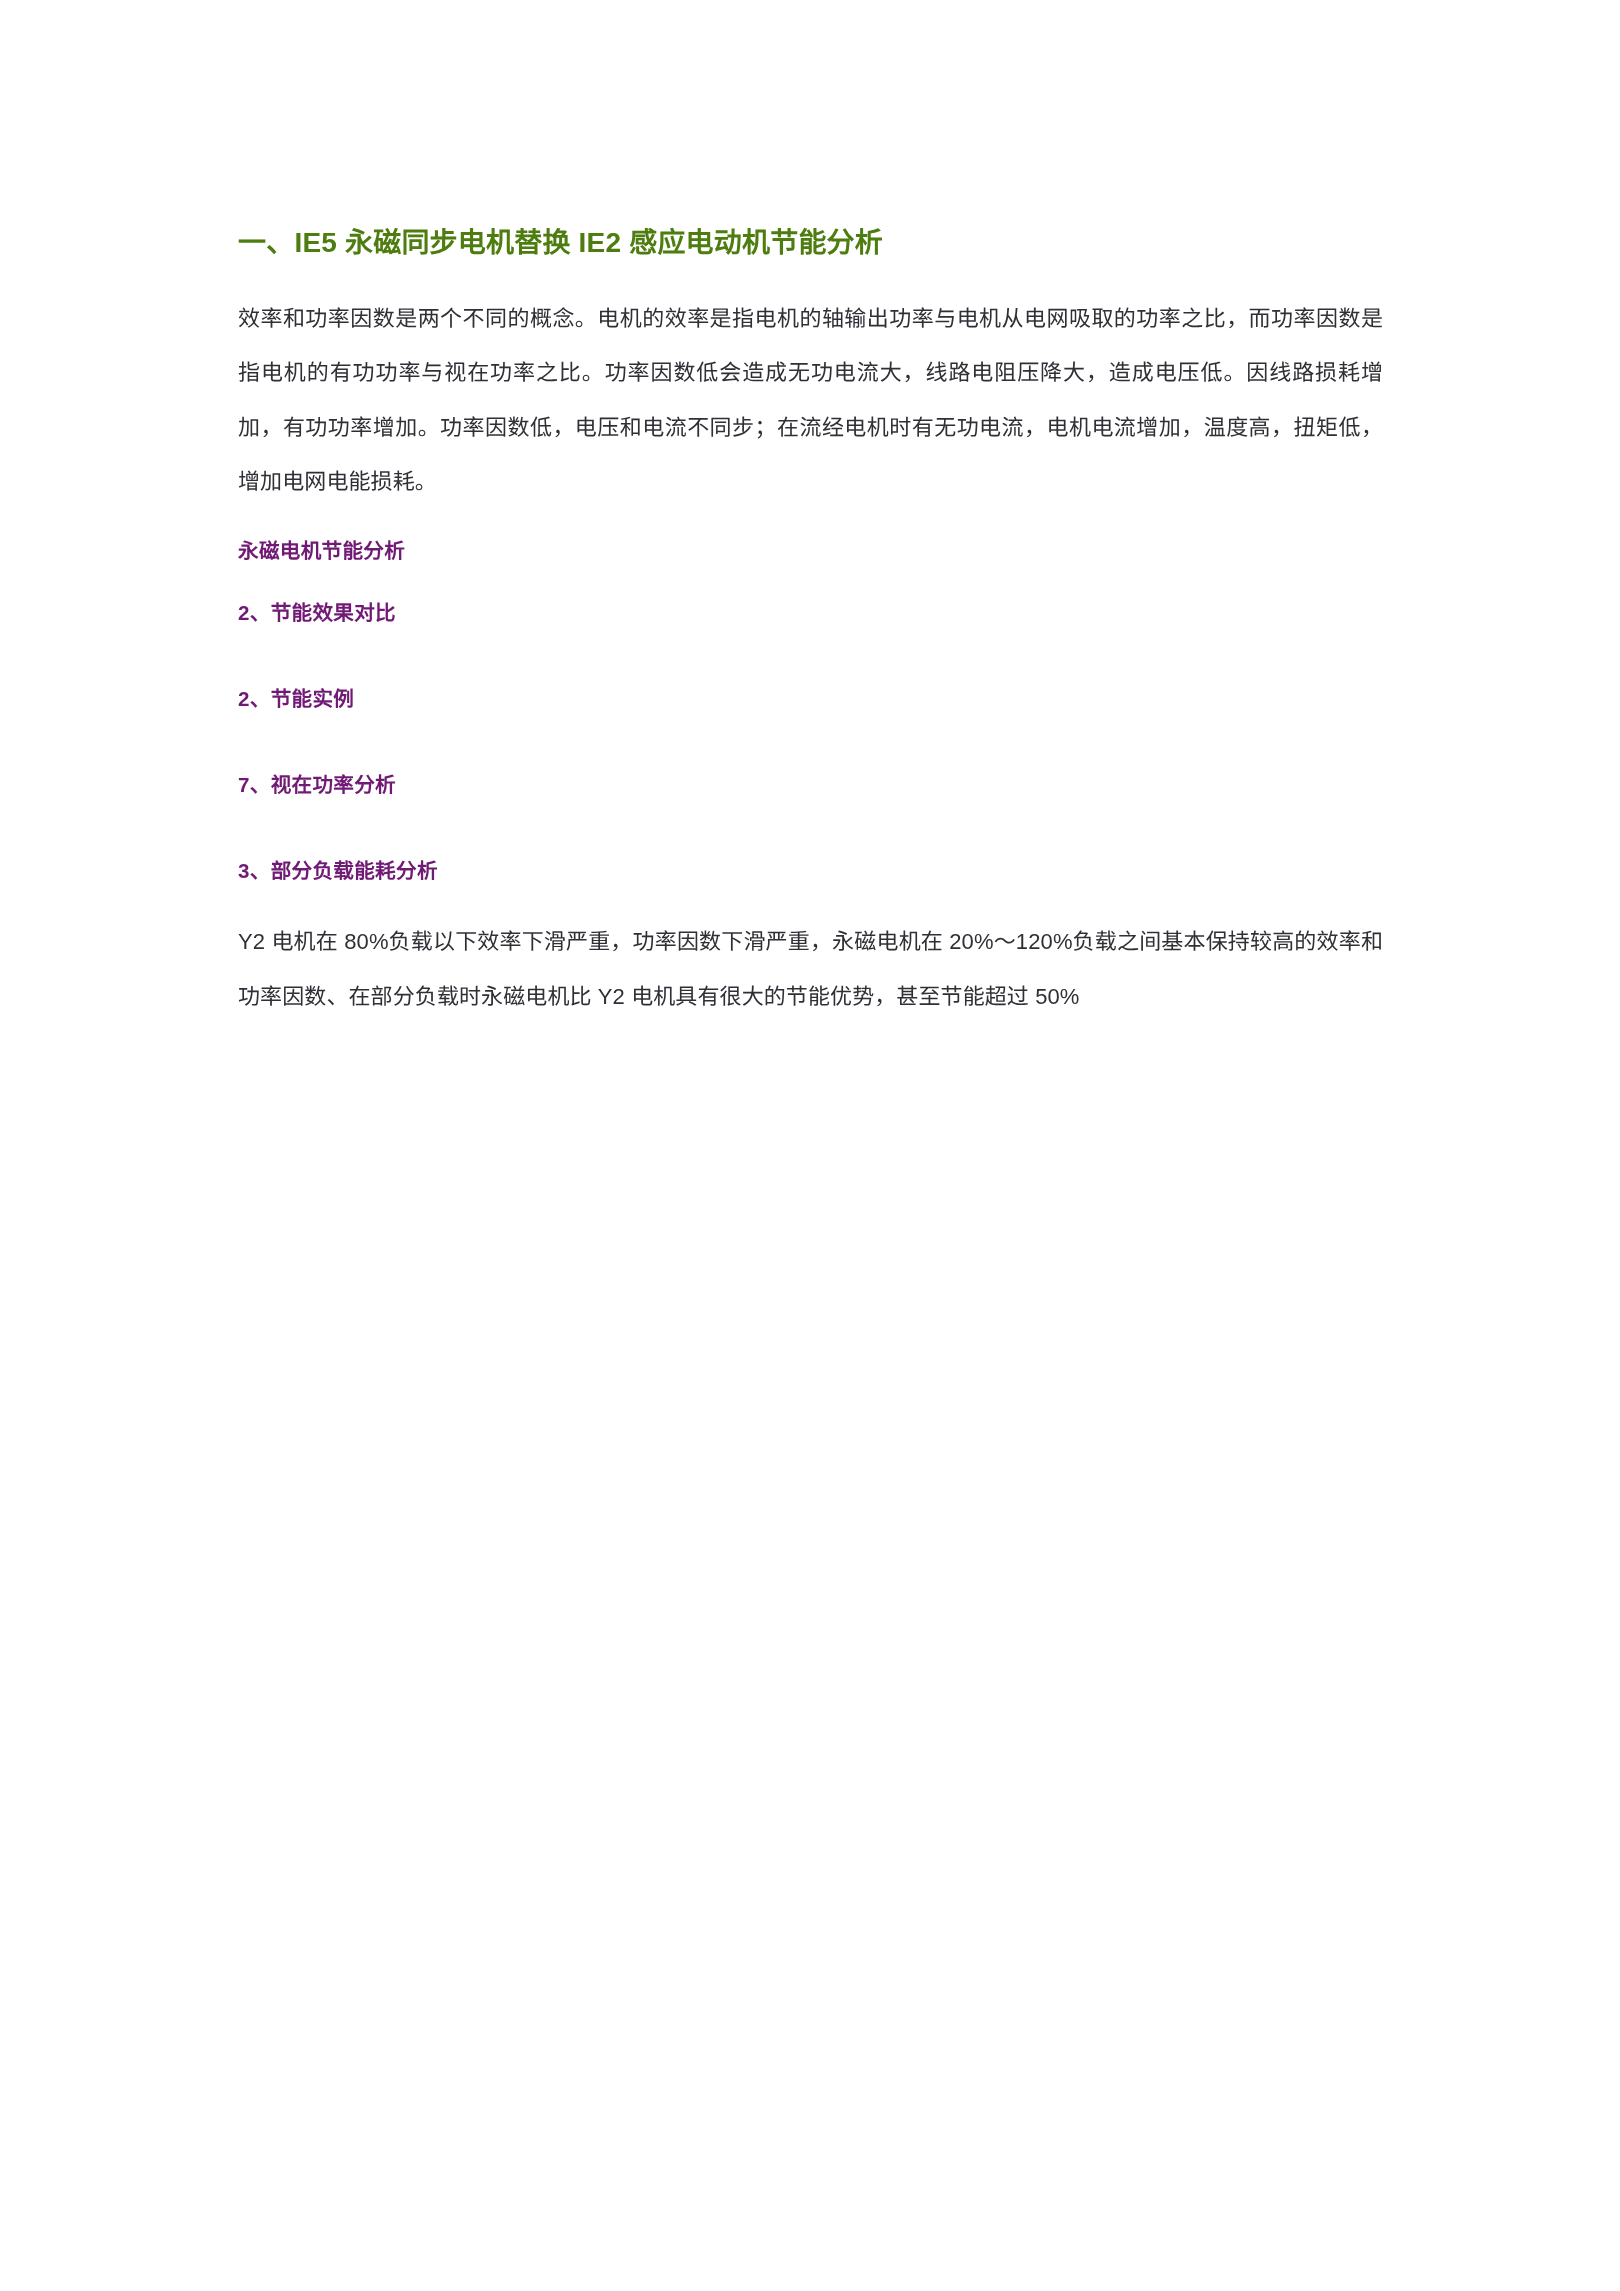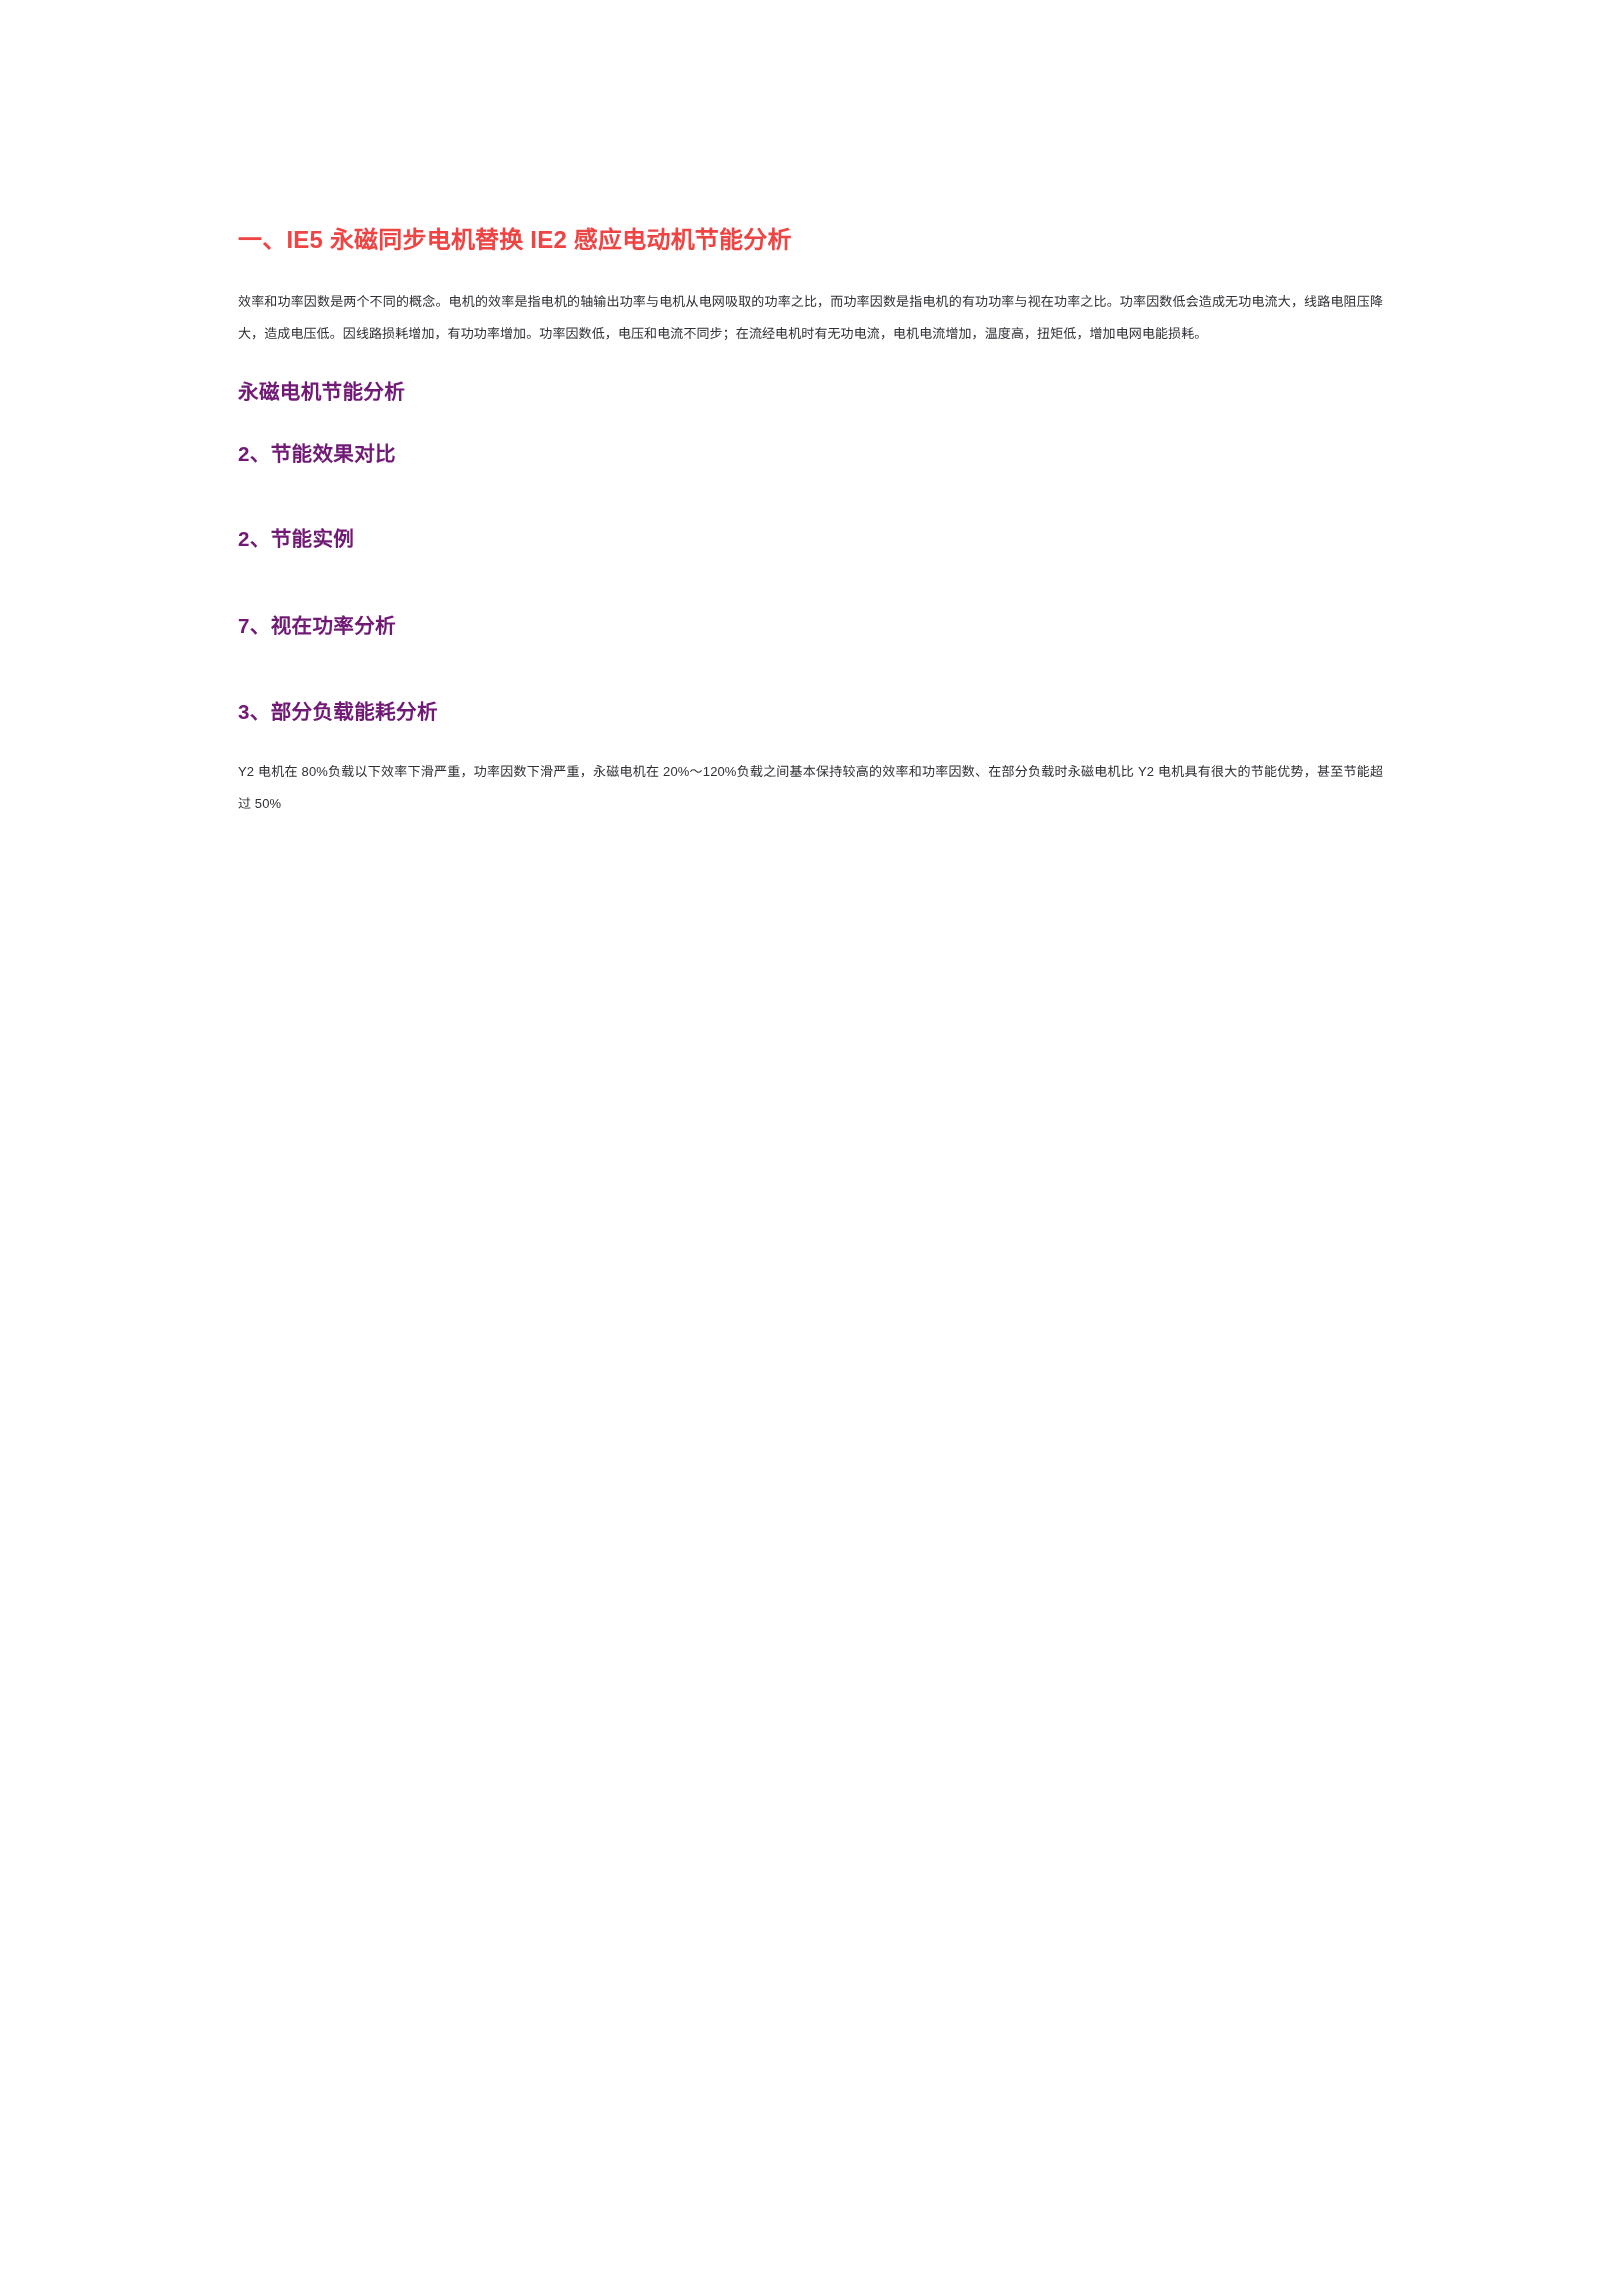--- a/index.html
+++ b/index.html
@@ -22,44 +22,44 @@
   .content {
     position: absolute;
     left: 238px;
     top: 223px;
     width: 1145px;
   }
 
   
   .doc-title {
     font-family: "Liberation Sans", "DejaVu Sans", sans-serif;
-    font-size: 24px;
+    font-size: 28px;
     font-weight: bold;
-    color: #ef4444;
+    color: #4d7c0f;
     line-height: 1.42;
     letter-spacing: 0.2px;
     margin: 0 0 0 0;
     white-space: pre;
   }
 
   .h-bold {
     font-family: "Liberation Sans", "DejaVu Sans", sans-serif;
     font-size: 20.6px;
     font-weight: bold;
     color: #701a75;
     line-height: 1.45;
     letter-spacing: 0.3px;
     margin: 0;
     white-space: pre;
   }
 
   
   .para {
     font-family: "Liberation Sans", "DejaVu Sans", sans-serif;
-    font-size: 13px;
+    font-size: 22px;
     font-weight: normal;
     color: #2f2f36;
     line-height: 2.48;
     letter-spacing: 0.1px;
     margin: 0;
     text-align: justify;
     text-justify: inter-character;
     word-break: break-all;
   }
 

